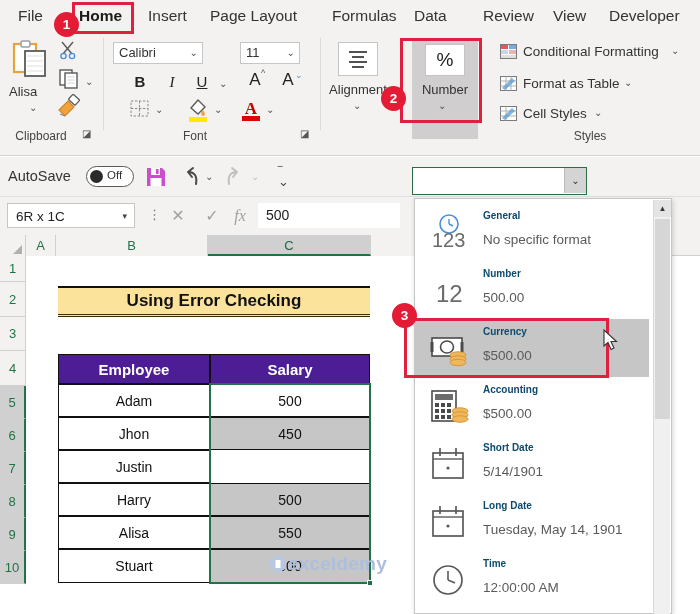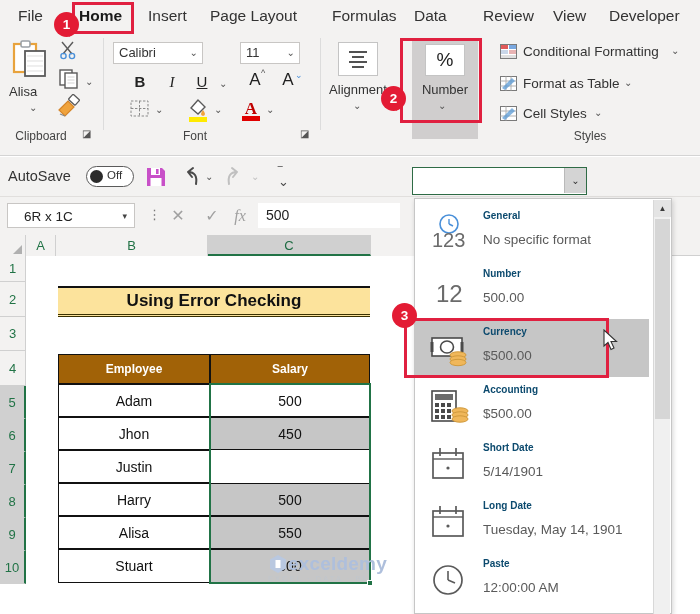--- a/index.html
+++ b/index.html
@@ -88,21 +88,21 @@
   }
 
   
   .fbar {
     position: absolute; top: 197px; left: 0; width: 700px; height: 38px;
     background: #f3f2f1;
   }
   .namebox {
     position: absolute; left: 7px; top: 6px; width: 128px; height: 25px;
     background: #fff; border: 1px solid #c8c6c4; font-size: 13.5px;
-    color: #222; line-height: 25px; padding-left: 16px;
+    color: #222; line-height: 25px; padding-left: 8px;
   }
   .namebox .nb-carat { position: absolute; right: 7px; top: 0; font-size: 9px; color: #444; }
   .fbar-dots { position: absolute; left: 148px; top: 10px; font-size: 13px; color: #777; }
   .fb-icon {
     position: absolute; top: 7px; font-size: 16px; color: #a0a0a0; text-align: center;
     width: 24px; line-height: 24px;
   }
   .fb-input {
     position: absolute; left: 258px; top: 6px; width: 142px; height: 25px;
     background: #fff; font-size: 14px; color: #222; line-height: 25px; padding-left: 8px;
@@ -140,22 +140,22 @@
 
   
   .title-cell {
     position: absolute; background: #FCE39C;
     border-top: 2px solid #111; border-bottom: 3px double #3a3000;
     display: flex; align-items: center; justify-content: center;
     font-size: 17px; font-weight: bold; color: #111;
   }
   
   .thdr {
-    position: absolute; background: #a16207; color: #fff;
-    font-size: 12px; font-weight: bold;
+    position: absolute; background: #4c1d95; color: #fff;
+    font-size: 15px; font-weight: bold;
     display: flex; align-items: center; justify-content: center;
     border: 1px solid #111;
   }
   .tcell {
     position: absolute; background: #fff; border: 1px solid #111;
     font-size: 14px; color: #111;
     display: flex; align-items: center; justify-content: center;
   }
   .tcell.selected { background: #c6c6c6; }
 
@@ -566,21 +566,21 @@
       <div class="nf-name">Long Date</div>
       <div class="nf-desc">Tuesday, May 14, 1901</div>
     </div>
 
     <div class="nf-item" style="top:352px">
       <svg class="nf-ico" viewBox="0 0 42 38">
         <circle cx="19" cy="19" r="14" fill="#fff" stroke="#5a5a5a" stroke-width="1.7"></circle>
         <line x1="19" y1="19" x2="19" y2="10" stroke="#5a5a5a" stroke-width="1.6"></line>
         <line x1="19" y1="19" x2="26" y2="22" stroke="#5a5a5a" stroke-width="1.6"></line>
       </svg>
-      <div class="nf-name">Paste</div>
+      <div class="nf-name">Time</div>
       <div class="nf-desc">12:00:00 AM</div>
     </div>
 
     <div class="nf-scroll">
       <div class="sbtn" style="top:0">▲</div>
       <div class="sthumb"></div>
     </div>
   </div>
 
   <div class="redbox" style="left:72px;top:2px;width:62px;height:32px"></div>

